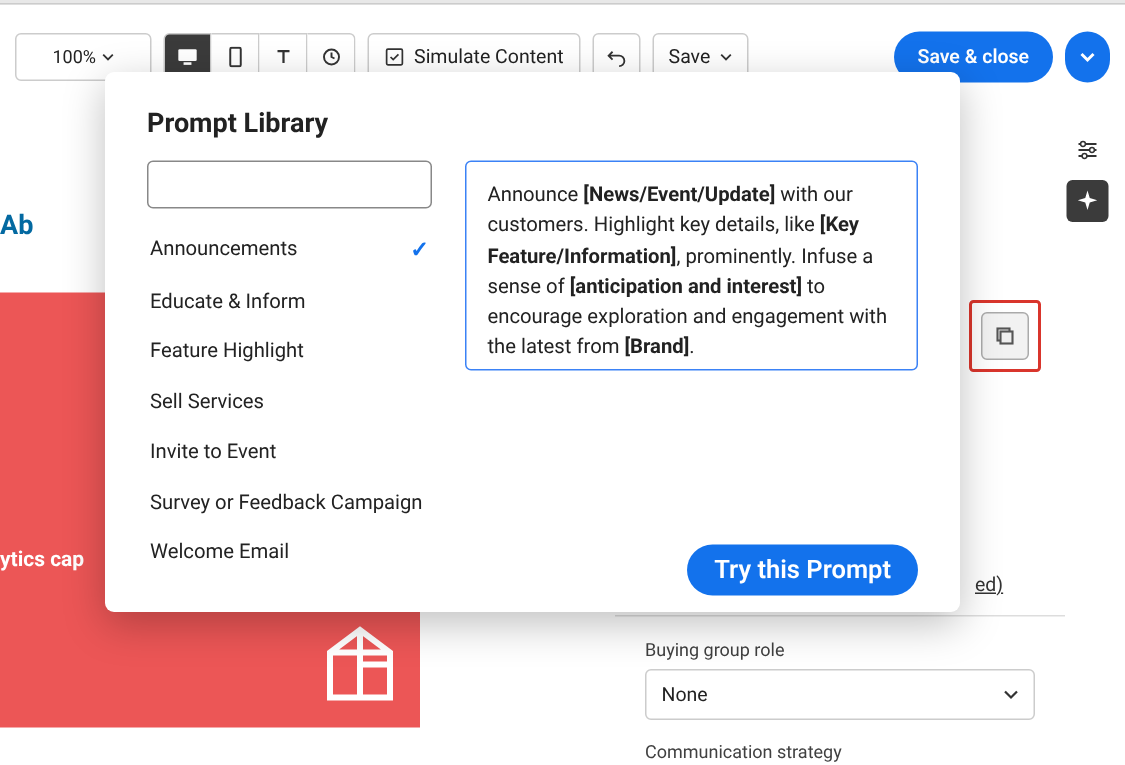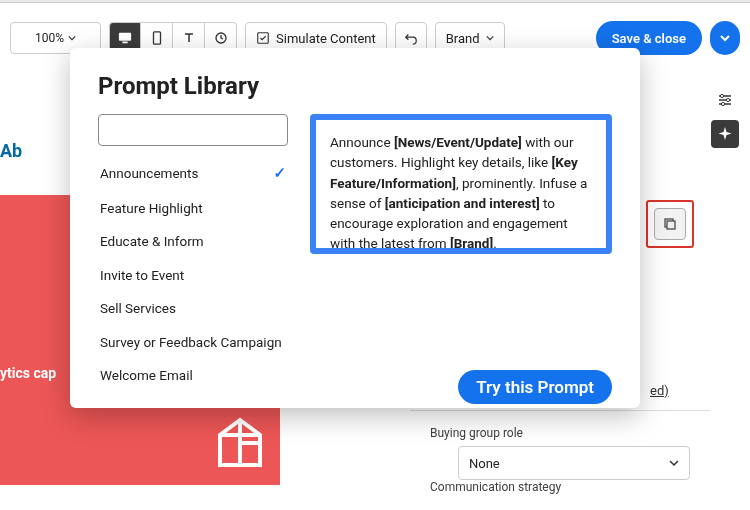--- a/index.html
+++ b/index.html
@@ -27,39 +27,39 @@
   .red-shape { position: absolute; bottom: 10px; right: 10px; width: 60px; height: 60px; }
 
   
   .right-rail { position: absolute; right: 10px; top: 88px; width: 30px; display: flex; flex-direction: column; gap: 8px; align-items: center; }
   .rail-btn { width: 24px; height: 24px; display: flex; align-items: center; justify-content: center; }
   .rail-sparkle { background: #3b3b3b; border-radius: 4px; color: #fff; width: 28px; height: 28px; }
 
   
   .right-panel { position: absolute; left: 430px; top: 380px; width: 260px; }
   .field-label { font-size: 12px; color: #404040; margin-bottom: 6px; }
-  .select { border: 1px solid #ccc; border-radius: 4px; height: 34px; display: flex; align-items: center; justify-content: space-between; padding: 0 10px; font-size: 13px; background: #fff; margin-left: 28px; }
+  .select { border: 1px solid #ccc; border-radius: 4px; height: 34px; display: flex; align-items: center; justify-content: space-between; padding: 0 10px; font-size: 13px; background: #fff; }
   .hint-text { position: absolute; left: 650px; top: 383px; font-size: 13px; color: #333; text-decoration: underline; }
 
   
   .float-highlight { position: absolute; right: 56px; top: 200px; width: 48px; height: 48px; border: 2px solid #d9352c; border-radius: 3px; display: flex; align-items: center; justify-content: center; background: rgba(255,255,255,0.6); }
   .float-inner { width: 32px; height: 32px; border: 1px solid #aaa; border-radius: 4px; background: #f2f2f2; display: flex; align-items: center; justify-content: center; }
 
   
   .modal { position: absolute; left: 70px; top: 48px; width: 570px; height: 360px; background: #fff; border-radius: 6px; box-shadow: 0 8px 28px rgba(0,0,0,0.25); padding: 24px 28px; }
-  .modal h2 { font-size: 24px; font-weight: 700; margin-bottom: 14px; }
+  .modal h2 { font-size: 18px; font-weight: 700; margin-bottom: 14px; }
   .modal-body { display: flex; gap: 22px; height: 290px; }
   .left-col { width: 190px; display: flex; flex-direction: column; }
   .search-wrap { border: 1px solid #888; border-radius: 4px; height: 32px; display: flex; align-items: center; padding: 0 8px; margin-bottom: 10px; }
   .search-wrap input { border: none; outline: none; flex: 1; font-size: 13px; margin-left: 6px; }
   .prompt-list { flex: 1; overflow: hidden; }
   .prompt-item { font-size: 13.5px; padding: 8px 2px; display: flex; justify-content: space-between; align-items: center; cursor: pointer; line-height: 1.3; }
   .prompt-item .check { color: #1372ec; font-weight: 700; font-size: 15px; }
   .right-col { flex: 1; display: flex; flex-direction: column; }
-  .prompt-preview { border: 6px solid #3b82f6; border-radius: 4px; padding: 12px 14px; font-size: 13.5px; line-height: 1.5; height: 140px; overflow: hidden; }
+  .prompt-preview { border: 1px solid #3b82f6; border-radius: 4px; padding: 12px 14px; font-size: 13.5px; line-height: 1.5; height: 140px; overflow: hidden; }
   .prompt-preview b { font-weight: 700; }
   .right-col-spacer { flex: 1; }
   .try-btn { align-self: flex-end; background: #1372ec; color: #fff; border: none; border-radius: 17px; height: 34px; padding: 0 18px; font-weight: 600; font-size: 17px; cursor: pointer; }
 
   svg { display: block; }
 </style>
 </head>
 <body>
 
 <div class="top-divider"></div>
@@ -101,21 +101,21 @@
         <path d="M5 8 L7 10 L11 6" stroke="#333" stroke-width="1.3" fill="none"></path>
       </svg>
     <span>Simulate Content</span>
   </div>
   <div class="icon-btn" style="border-radius:4px;">
     <svg width="14" height="14" viewBox="0 0 16 16">
         <path d="M5 4 L2 7 L5 10 M2 7 H10 A4 4 0 0 1 10 15" fill="none" stroke="#333" stroke-width="1.4"></path>
       </svg>
   </div>
   <div class="tool-btn">
-    <span>Brand</span>
+    <span>Save</span>
     <svg width="8" height="8" viewBox="0 0 10 10">
         <path d="M1 3 L5 7 L9 3" stroke="#333" fill="none" stroke-width="1.5"></path>
       </svg>
   </div>
   <div class="spacer"></div>
   <button class="save-close">
     <span>Save &amp; close</span>
   </button>
   <button class="save-dd">
     <svg width="10" height="10" viewBox="0 0 10 10">
@@ -162,51 +162,51 @@
 <div class="right-panel">
   <div style="position:absolute; left:-20px; top:30px; width:300px; border-top:1px solid #ddd;"></div>
   <div style="margin-top:46px;">
     <div class="field-label">Buying group role</div>
     <div class="select">
       <span>None</span>
       <svg width="10" height="10" viewBox="0 0 10 10">
           <path d="M1 3 L5 7 L9 3" stroke="#333" fill="none" stroke-width="1.5"></path>
         </svg>
     </div>
-    <div class="field-label" style="">Communication strategy</div>
+    <div class="field-label" style="margin-top:14px;">Communication strategy</div>
   </div>
 </div>
 
 <div class="modal">
   <h2>Prompt Library</h2>
   <div class="modal-body">
     <div class="left-col">
       <div class="search-wrap">
         <svg width="14" height="14" viewBox="0 0 16 16">
             <circle cx="7" cy="7" r="5" fill="none" stroke="#333" stroke-width="1.5"></circle>
             <path d="M11 11 L15 15" stroke="#333" stroke-width="1.5"></path>
           </svg>
         <input type="text" placeholder="" style="">
       </div>
       <div class="prompt-list" id="prompt-list">
           <div class="prompt-item">
             <span>Announcements</span>
             <span class="check">✓</span>
           </div>
           <div class="prompt-item">
+            <span>Educate &amp; Inform</span>
+          </div>
+          <div class="prompt-item">
             <span>Feature Highlight</span>
           </div>
           <div class="prompt-item">
-            <span>Educate &amp; Inform</span>
+            <span>Sell Services</span>
           </div>
           <div class="prompt-item">
             <span>Invite to Event</span>
-          </div>
-          <div class="prompt-item">
-            <span>Sell Services</span>
           </div>
           <div class="prompt-item">
             <span>Survey or Feedback Campaign</span>
           </div>
           <div class="prompt-item">
             <span>Welcome Email</span>
           </div>
         </div>
     </div>
     <div class="right-col">

